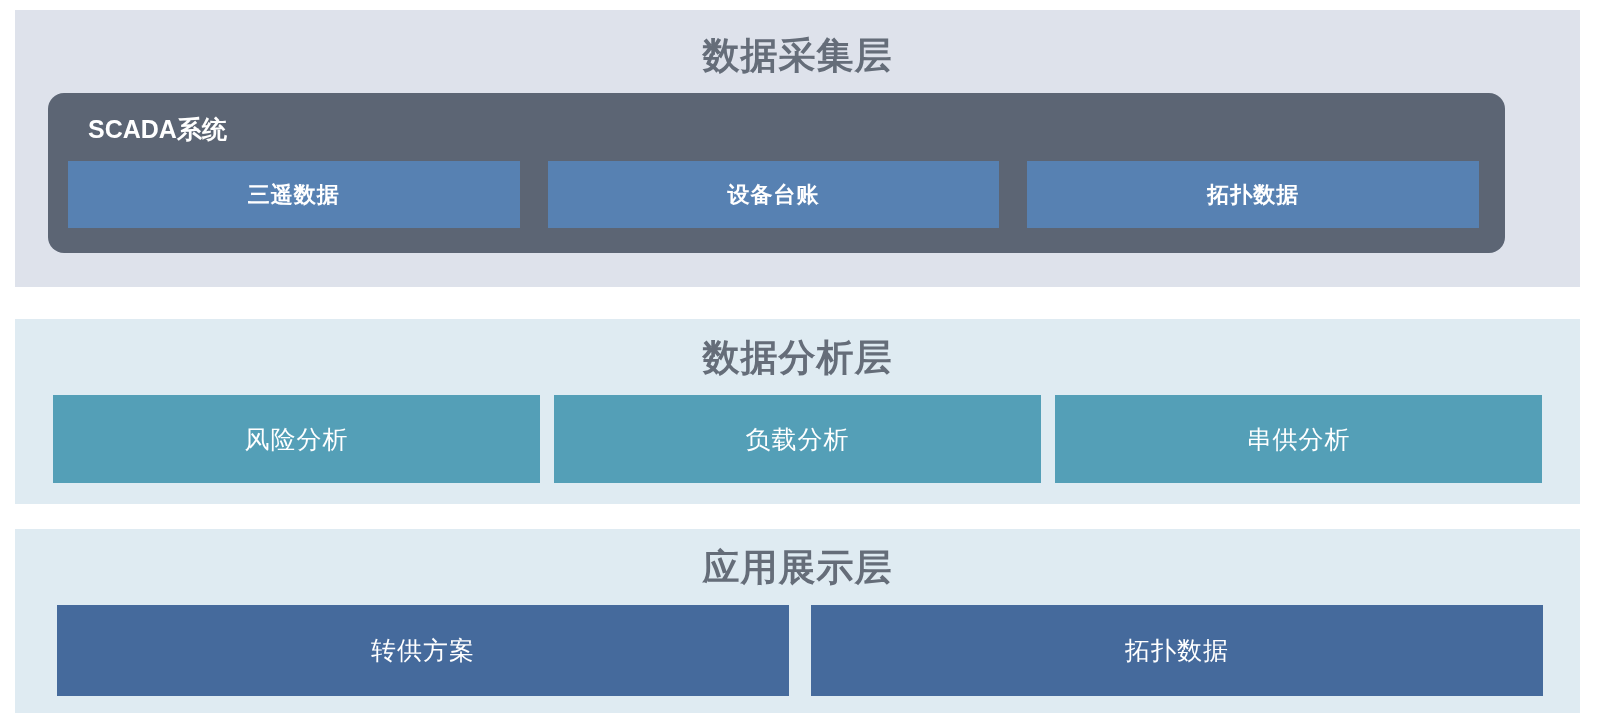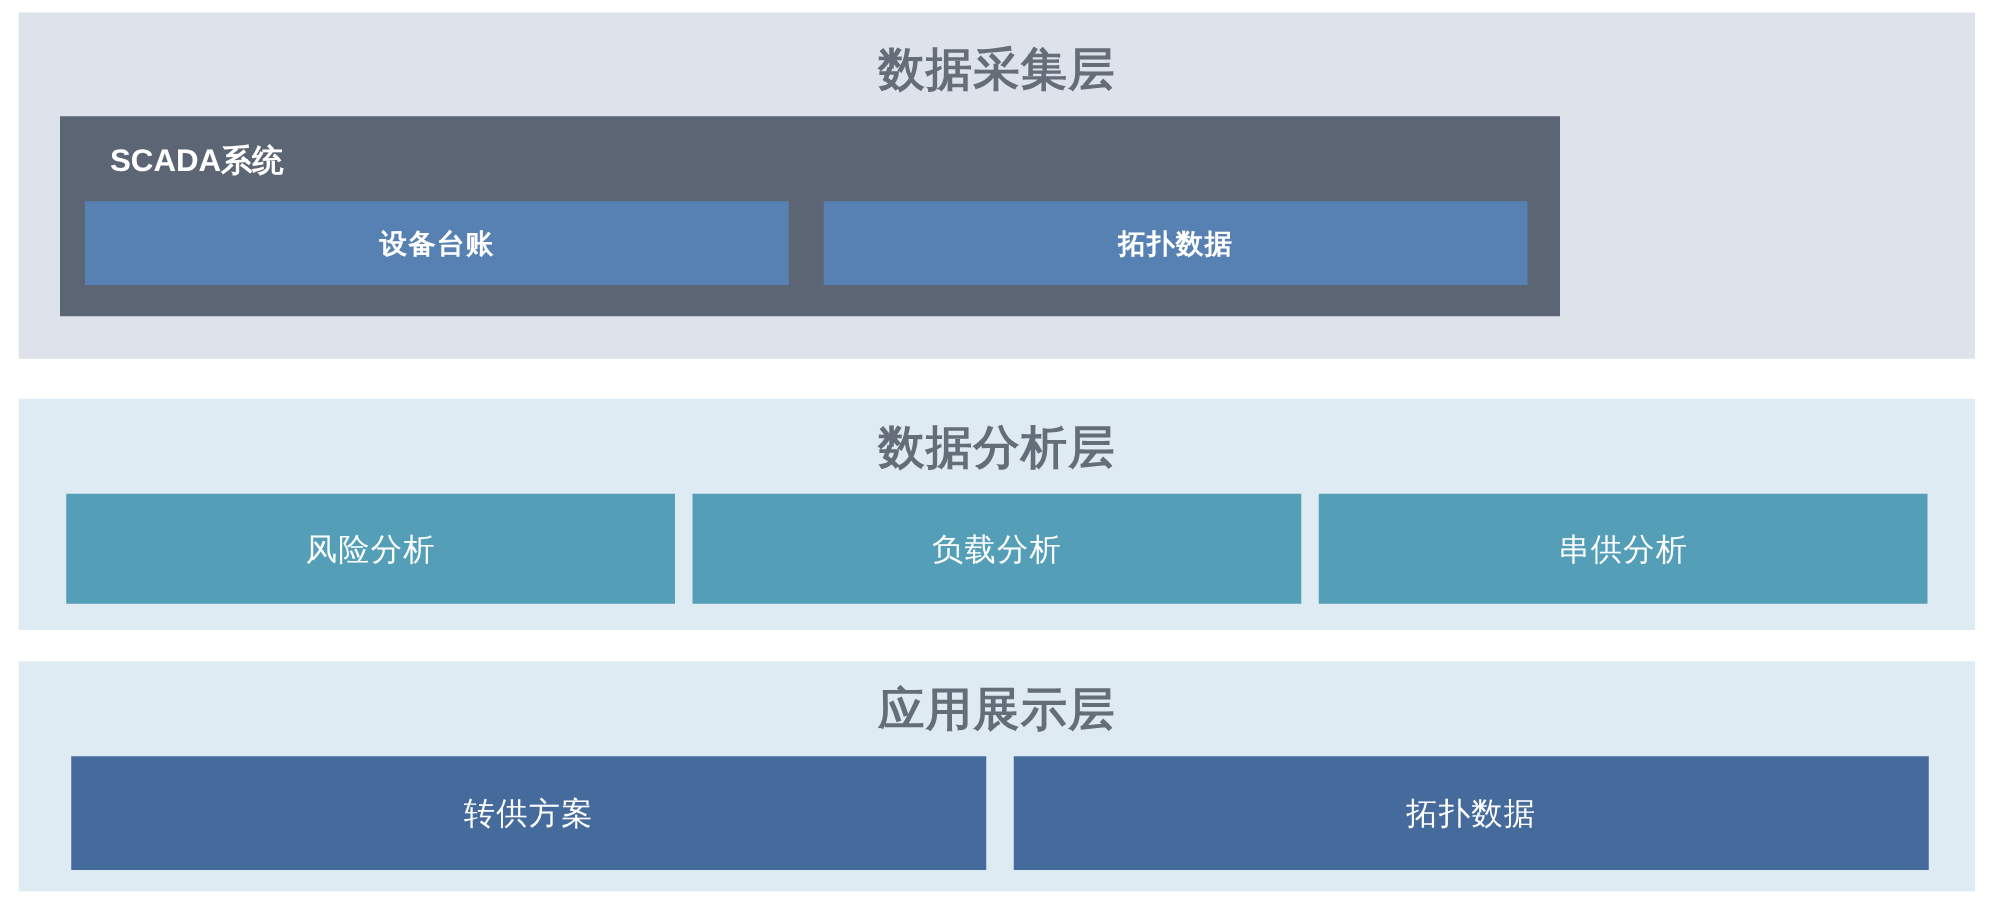--- a/index.html
+++ b/index.html
@@ -33,24 +33,25 @@
   #layer-collection {
     top: 10px;
     height: 277px;
     background: var(--layer1-bg, #dee2eb);
     padding-top: 26px;
   }
   .scada {
     position: absolute;
     left: 33px;
     top: 83px;
-    width: 1200px;
+    width: 1457px;
     height: 160px;
     background: var(--scada-bg, #5c6574);
     box-sizing: border-box;
+    border-radius: 16px;
   }
   .scada-label {
     color: #ffffff;
     font-weight: bold;
     font-size: 25px;
     line-height: 30px;
     margin: 21px 0 0 40px;
   }
   .scada-row {
     display: flex;
@@ -122,20 +123,21 @@
 </head>
 <body>
 
 <div id="canvas">
 
   <div class="layer" id="layer-collection">
     <div class="layer-title">数据采集层</div>
     <div class="scada">
       <div class="scada-label">SCADA系统</div>
       <div class="scada-row">
+        <div class="data-box">三遥数据</div>
         <div class="data-box">设备台账</div>
         <div class="data-box">拓扑数据</div>
       </div>
     </div>
   </div>
 
   <div class="layer" id="layer-analysis">
     <div class="layer-title">数据分析层</div>
     <div class="analysis-row">
       <div class="analysis-box">风险分析</div>

